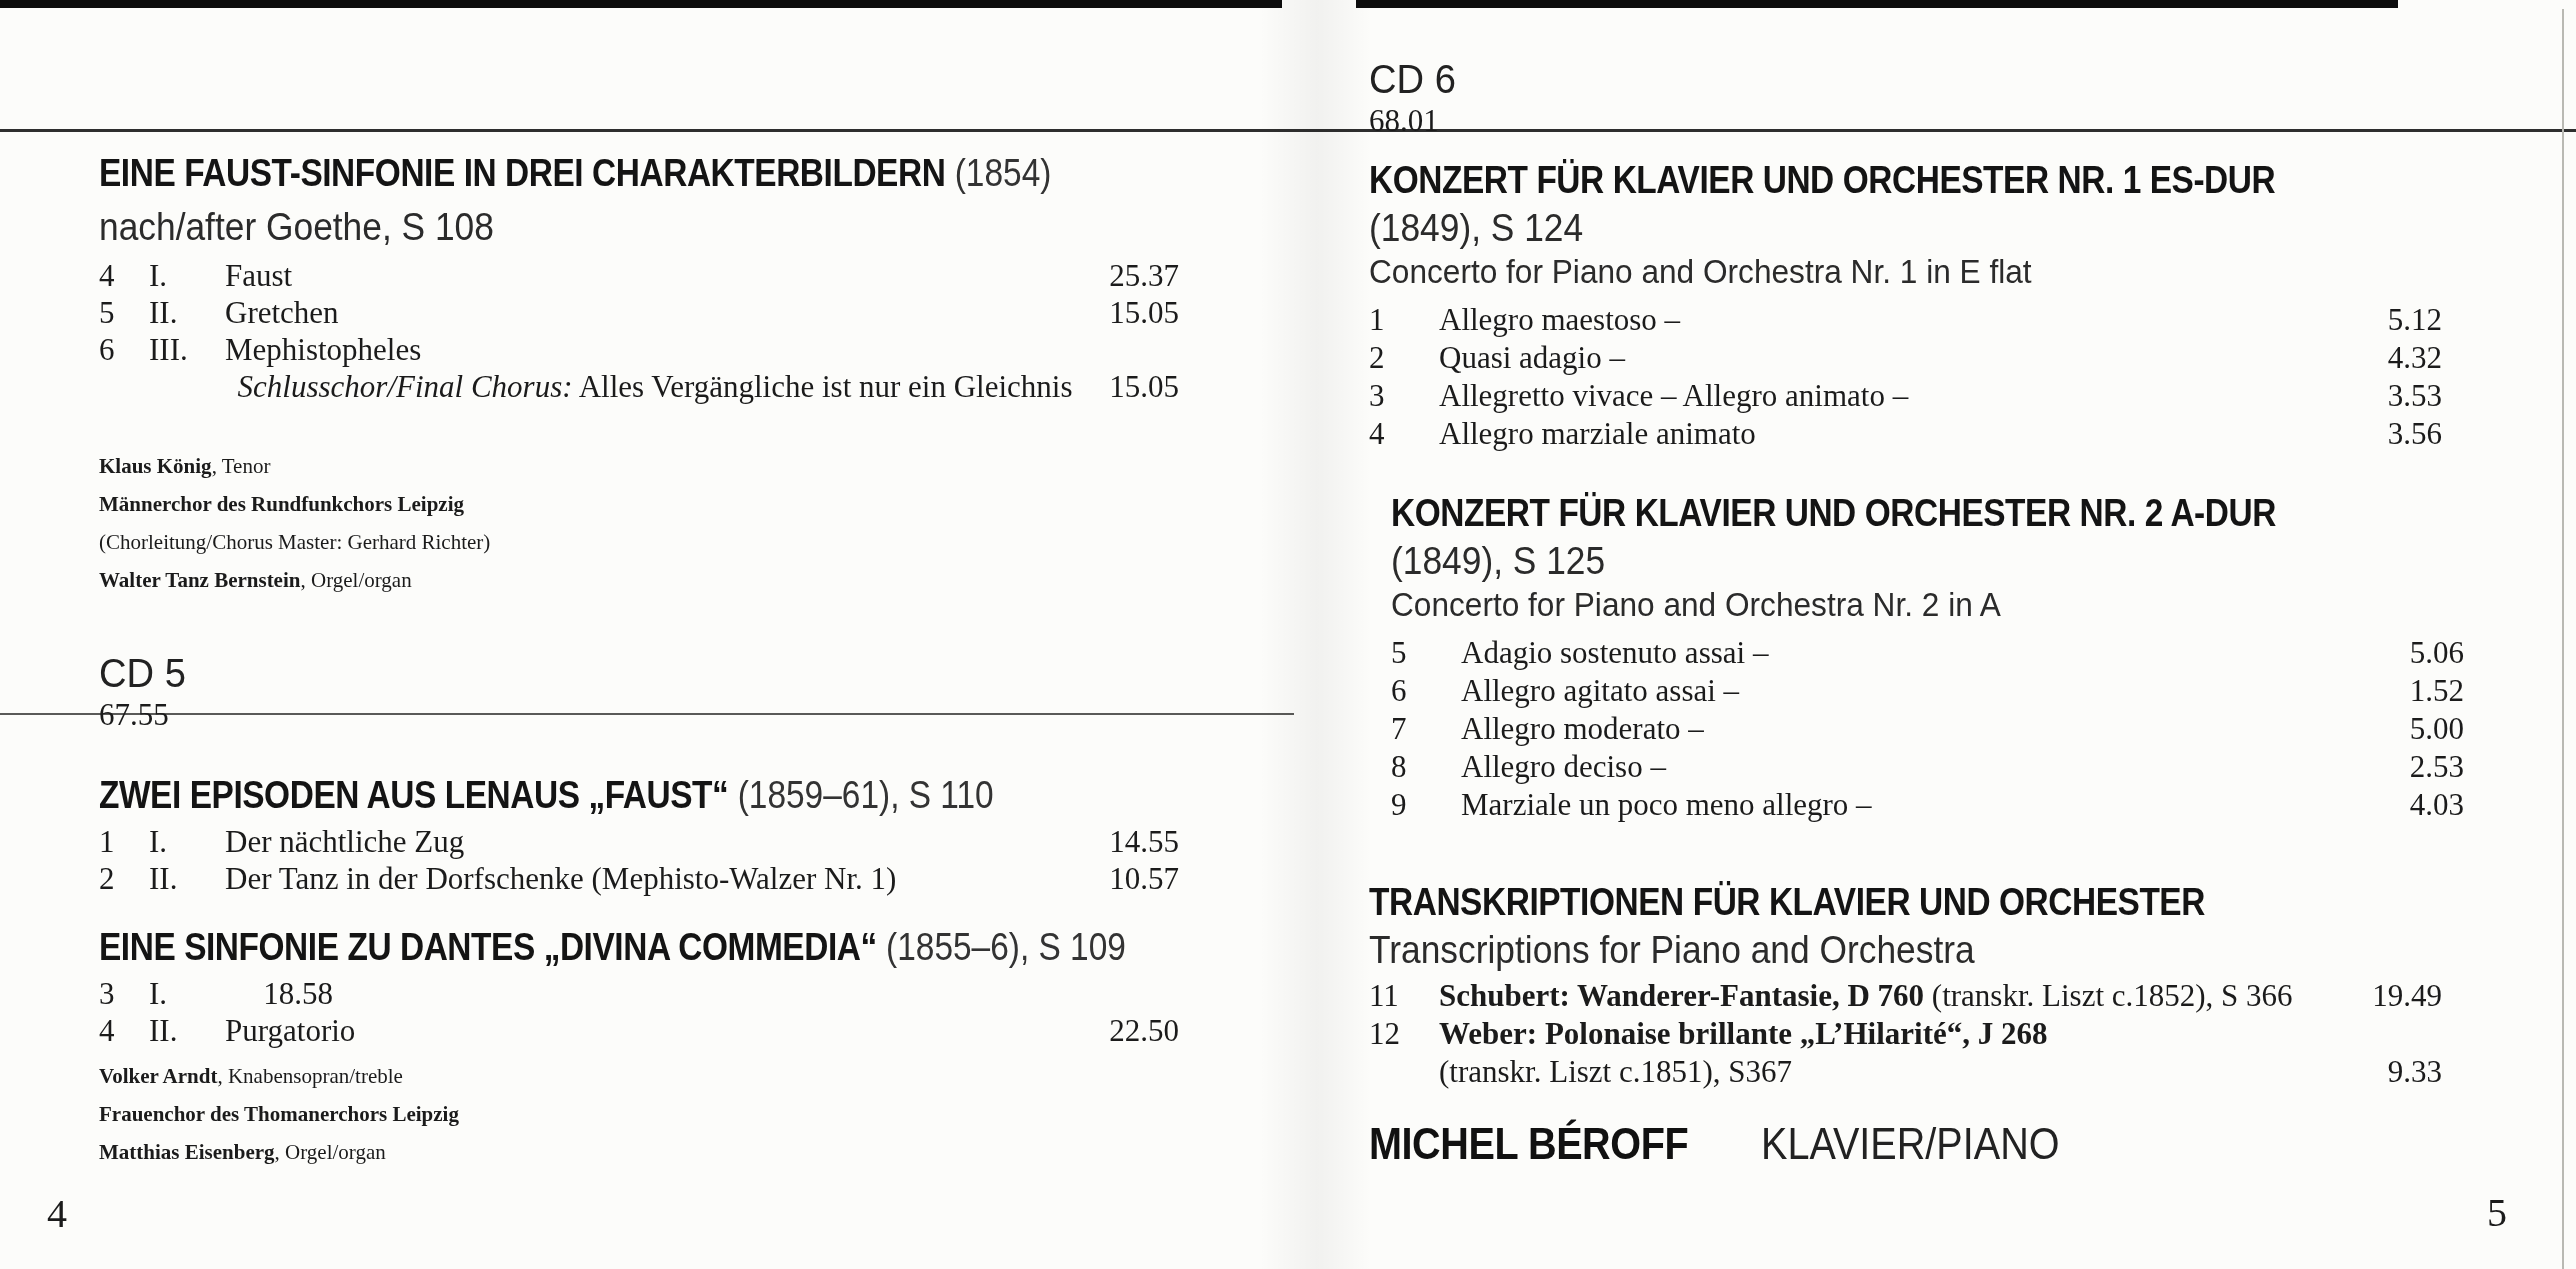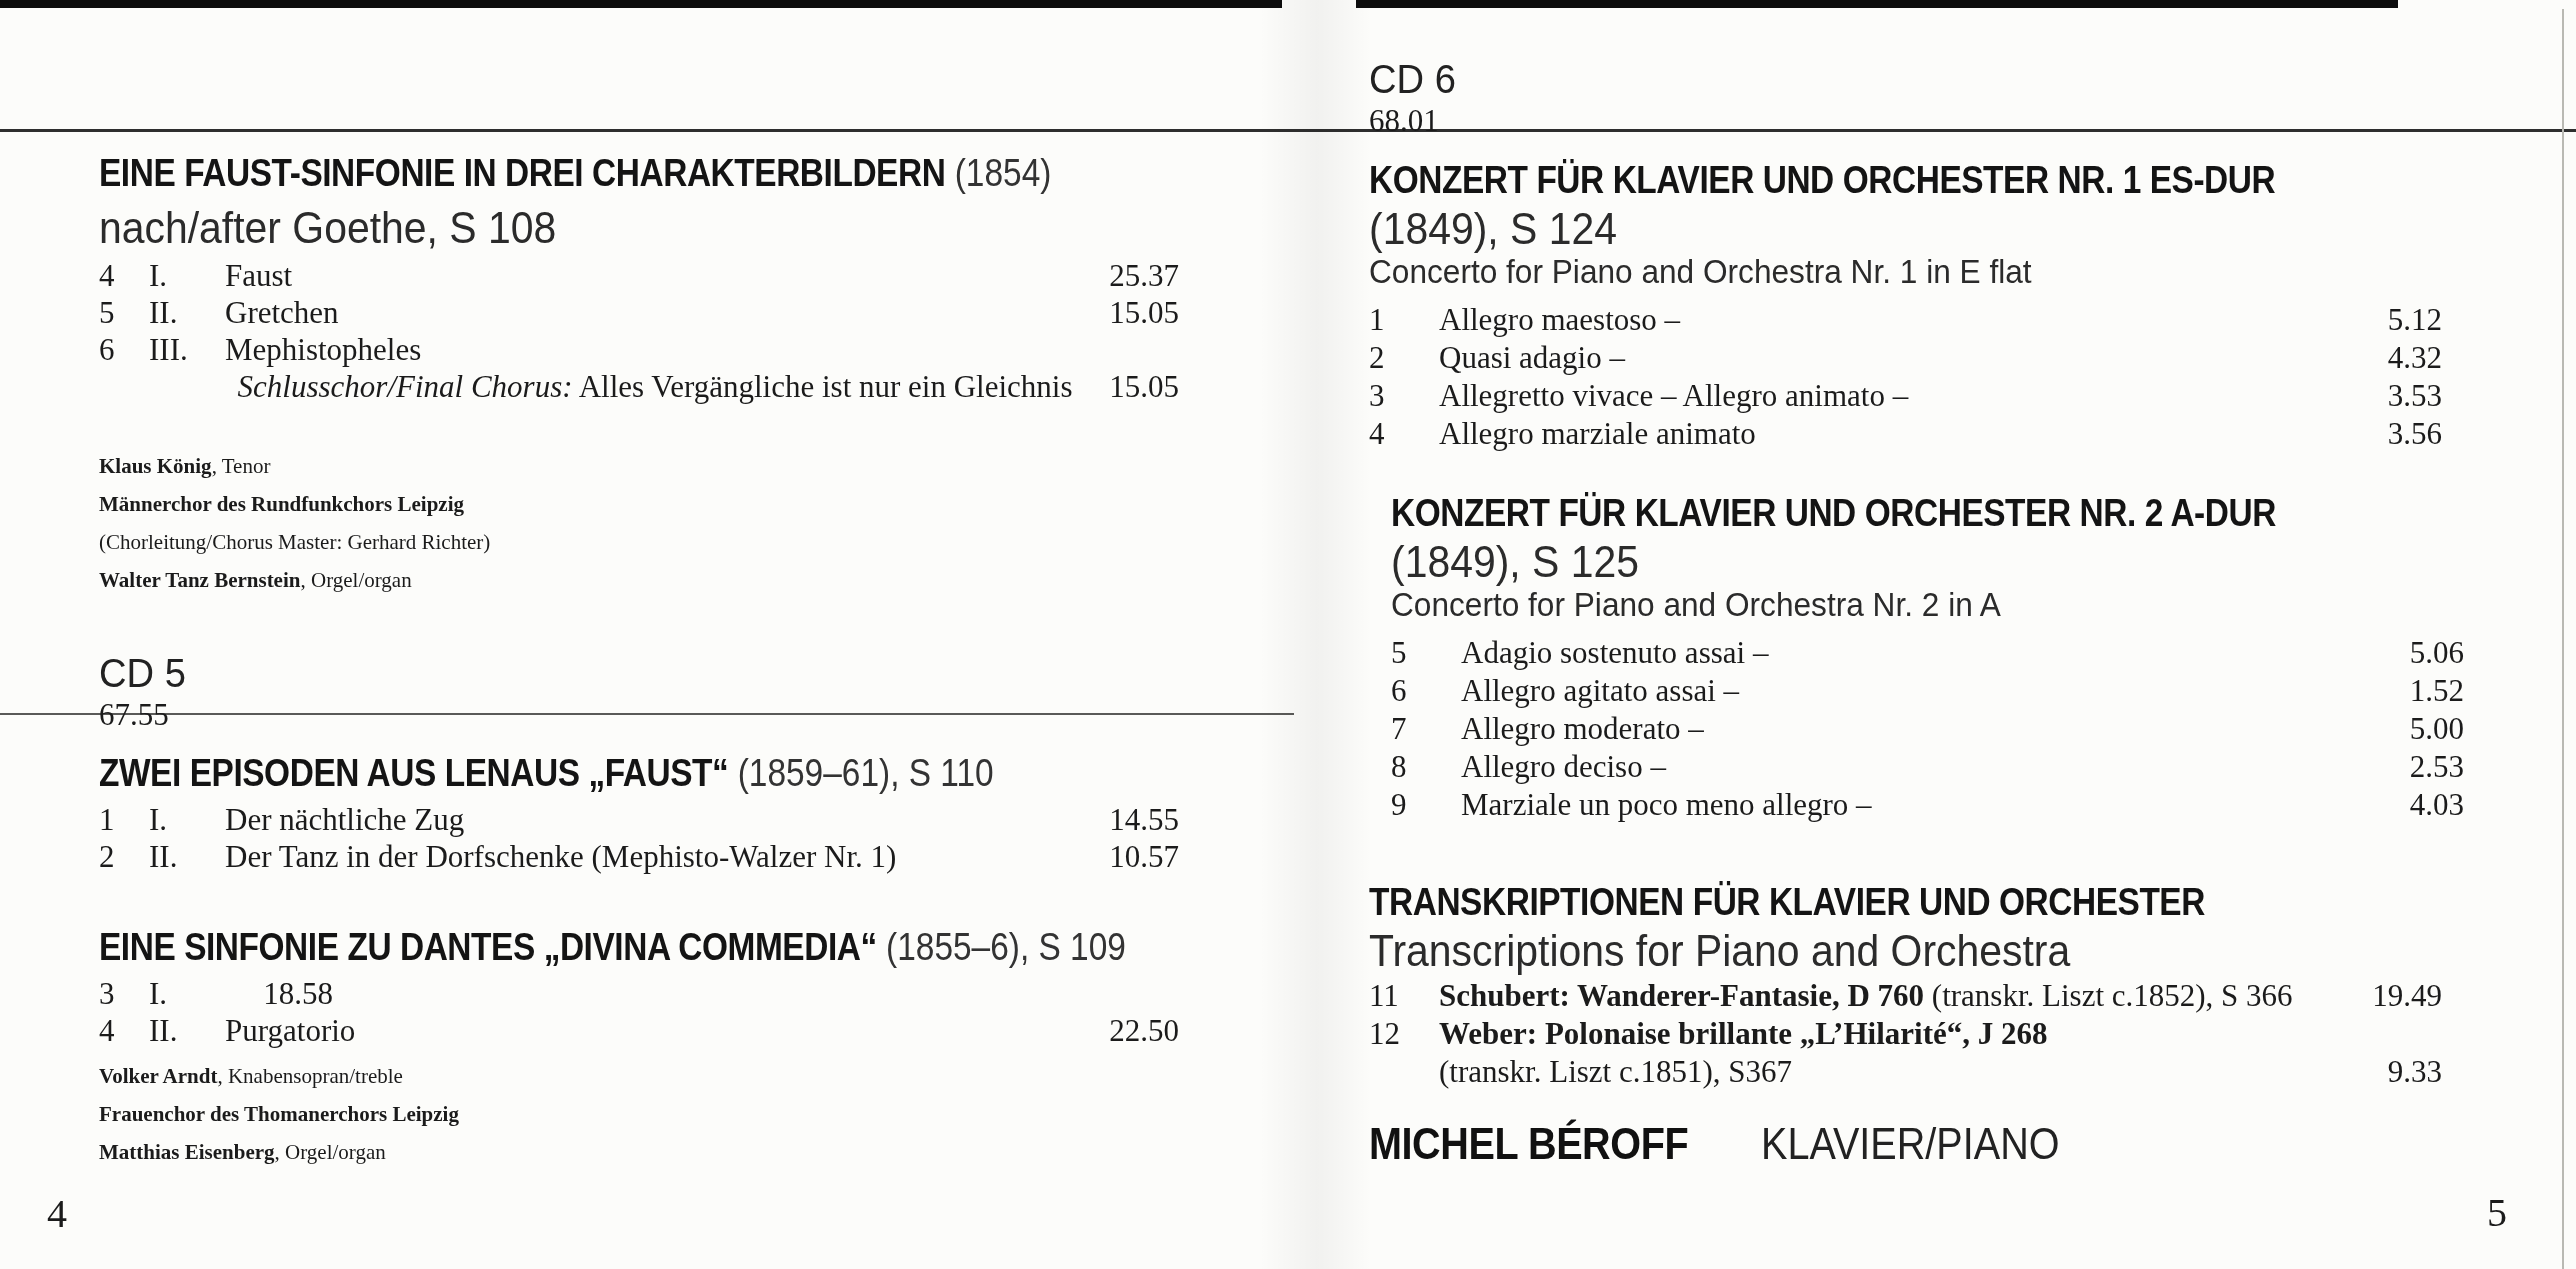--- a/index.html
+++ b/index.html
@@ -18,21 +18,21 @@
 
   .blk{position:absolute;}
 
   
   .h{font-family:"Liberation Sans",sans-serif;font-weight:700;font-size:38px;line-height:41px;
      color:#141414;letter-spacing:-0.5px;white-space:nowrap;}
   .cond{display:inline-block;transform:scaleX(0.88);transform-origin:0 100%;white-space:nowrap;}
   .cond93{display:inline-block;transform:scaleX(0.93);transform-origin:0 100%;white-space:nowrap;}
   .sfx{font-weight:400;color:#333;letter-spacing:0;}
   .gill{font-family:"Liberation Sans",sans-serif;font-weight:400;color:#2b2b2b;}
-  .sub{font-size:44px;line-height:41px;margin-top:12.6px;}
+  .sub{font-size:38px;line-height:41px;margin-top:12.6px;}
   .sub2{font-size:34px;line-height:41px;margin-top:1.8px;}
 
   
   .cdrow{display:flex;align-items:baseline;justify-content:flex-start;flex-direction:column;}
   .cdlabel{font-family:"Liberation Sans",sans-serif;font-weight:400;font-size:41px;color:#222;}
   .cdtotal{font-size:31px;color:#1b1b1b;}
 
   
   .tracks{margin-top:9px;}
   .trow{display:flex;font-size:31px;line-height:37px;color:#1b1b1b;}
@@ -107,21 +107,21 @@
     <div class="credit"><b>Männerchor des Rundfunkchors Leipzig</b><span></span></div>
     <div class="credit"><b></b><span>(Chorleitung/Chorus Master: Gerhard Richter)</span></div>
     <div class="credit"><b>Walter Tanz Bernstein</b><span>, Orgel/organ</span></div>
   </div>
 
   <div class="blk cdrow" style="left:99px;top:650px;width:1080px;">
     <span class="cdlabel"><span class="cond93">CD 5</span></span>
     <span class="cdtotal">67.55</span>
   </div>
 
-  <div class="blk" style="left:99px;top:753px;width:1080px;">
+  <div class="blk" style="left:99px;top:775px;width:1080px;">
     <div class="h">
       <span class="cond"><span>ZWEI EPISODEN AUS LENAUS „FAUST“</span><span class="sfx"> (1859–61), S 110</span></span>
     </div>
     <div class="tracks" style="margin-top:7.2px;">
       <div class="trow">
         <span class="n">1</span>
         <span class="m">I.</span>
         <span class="t">Der nächtliche Zug</span>
         <span class="time">14.55</span>
       </div>

